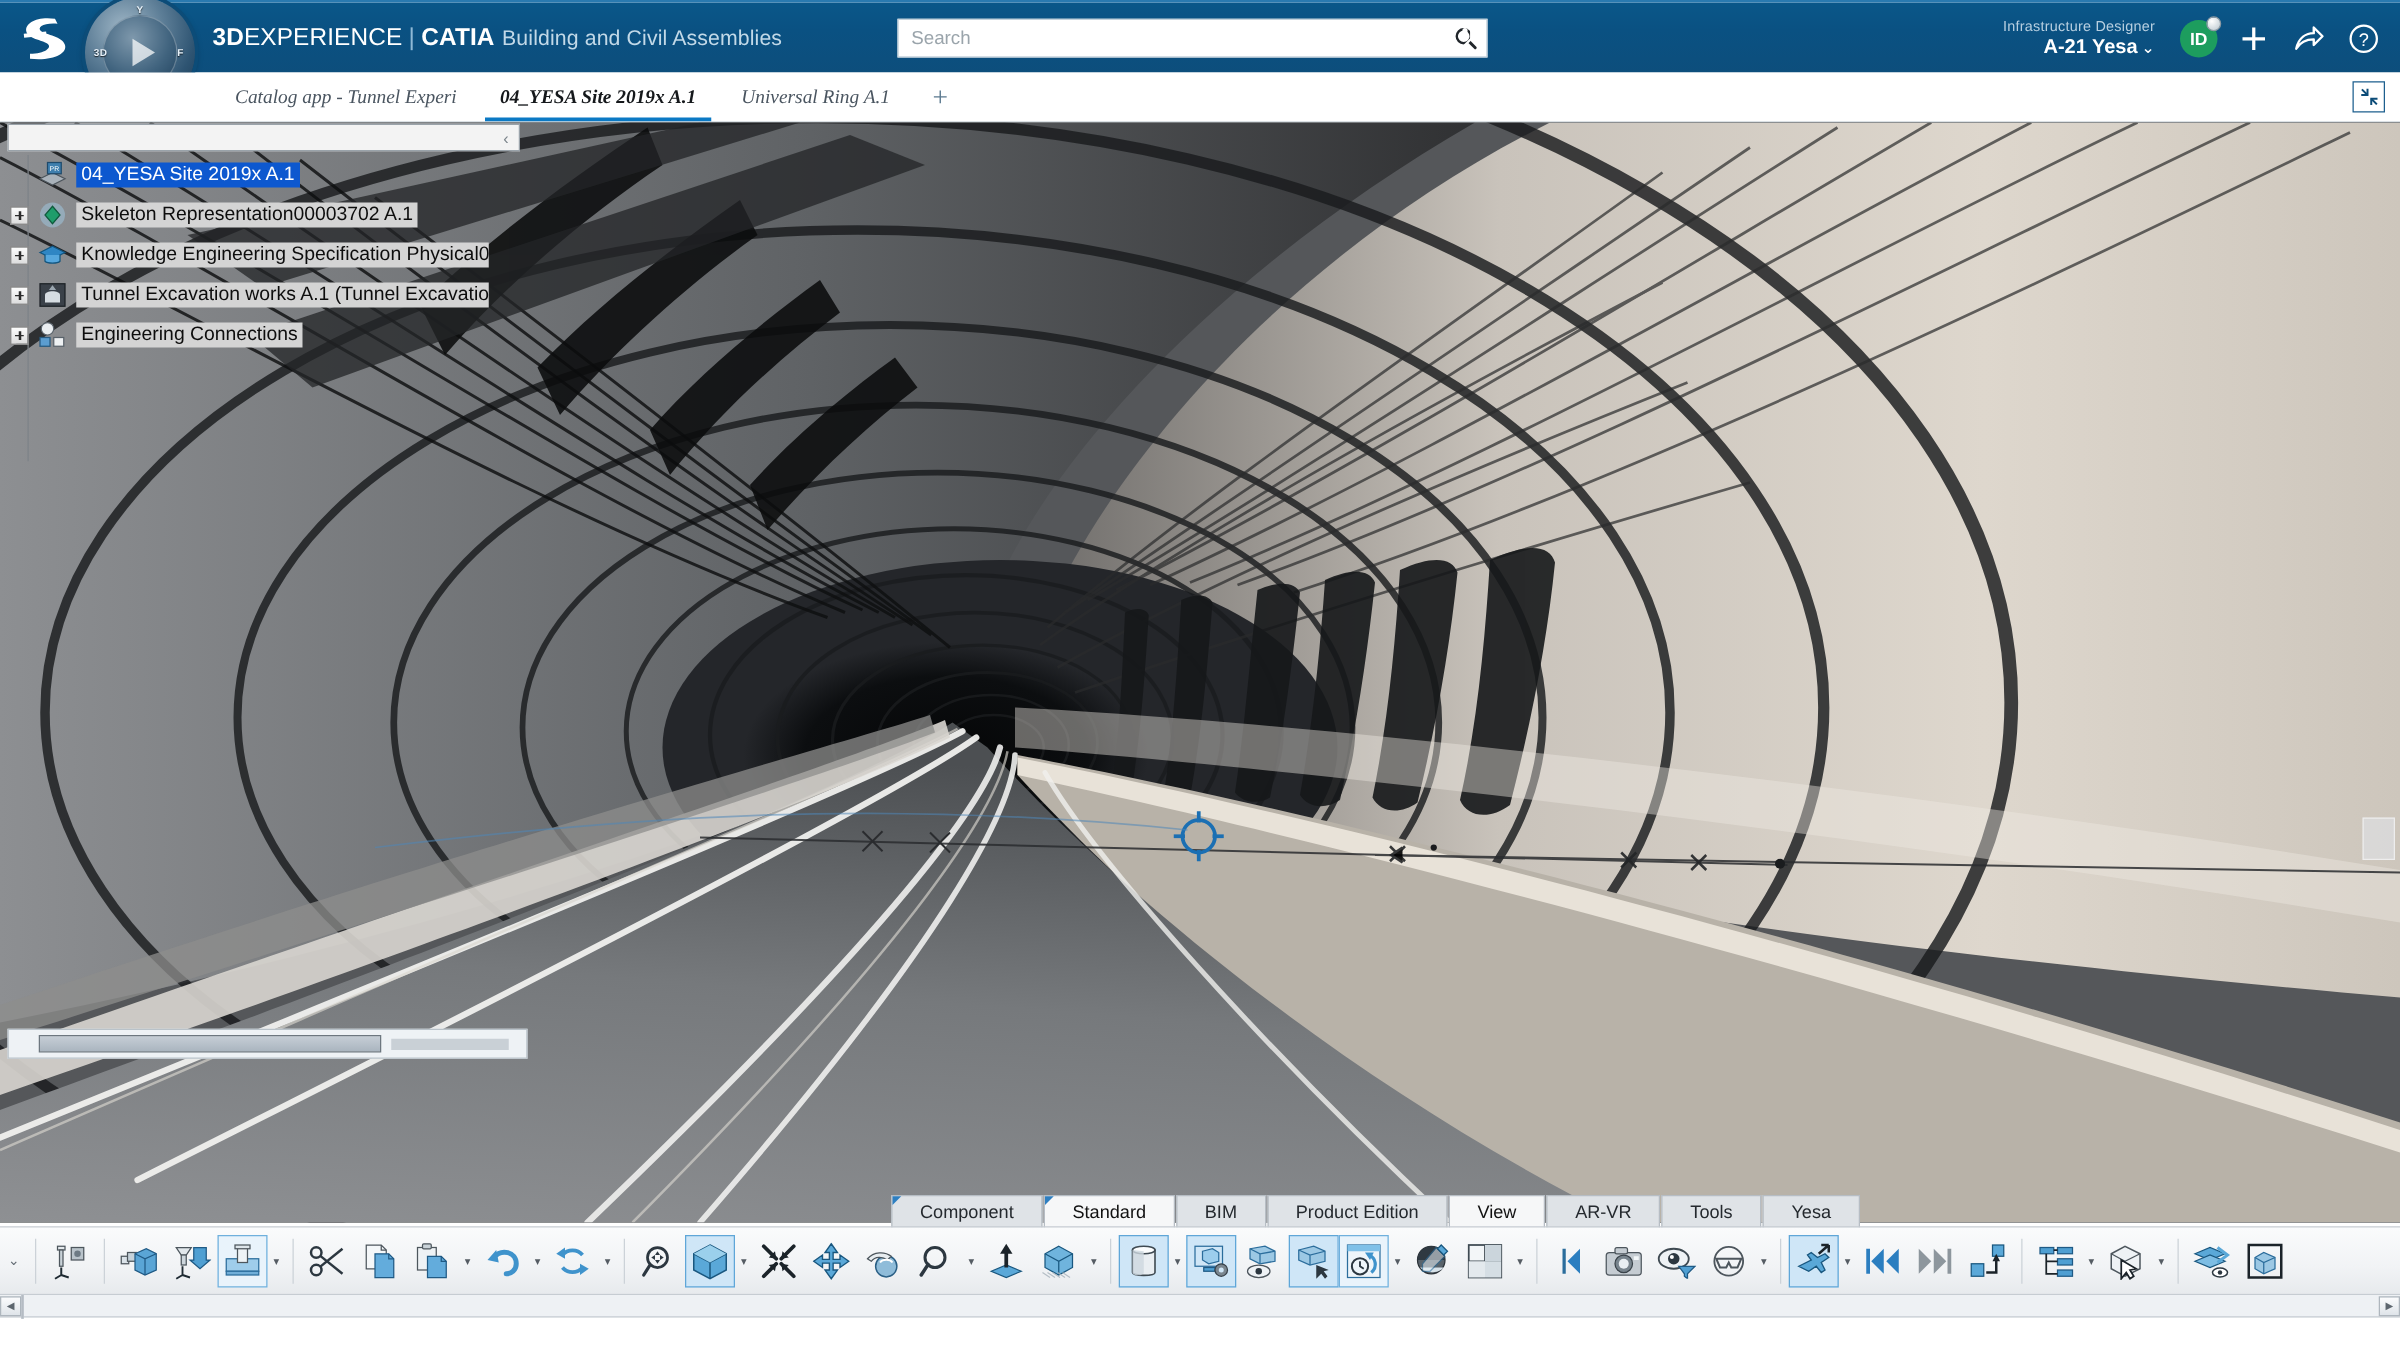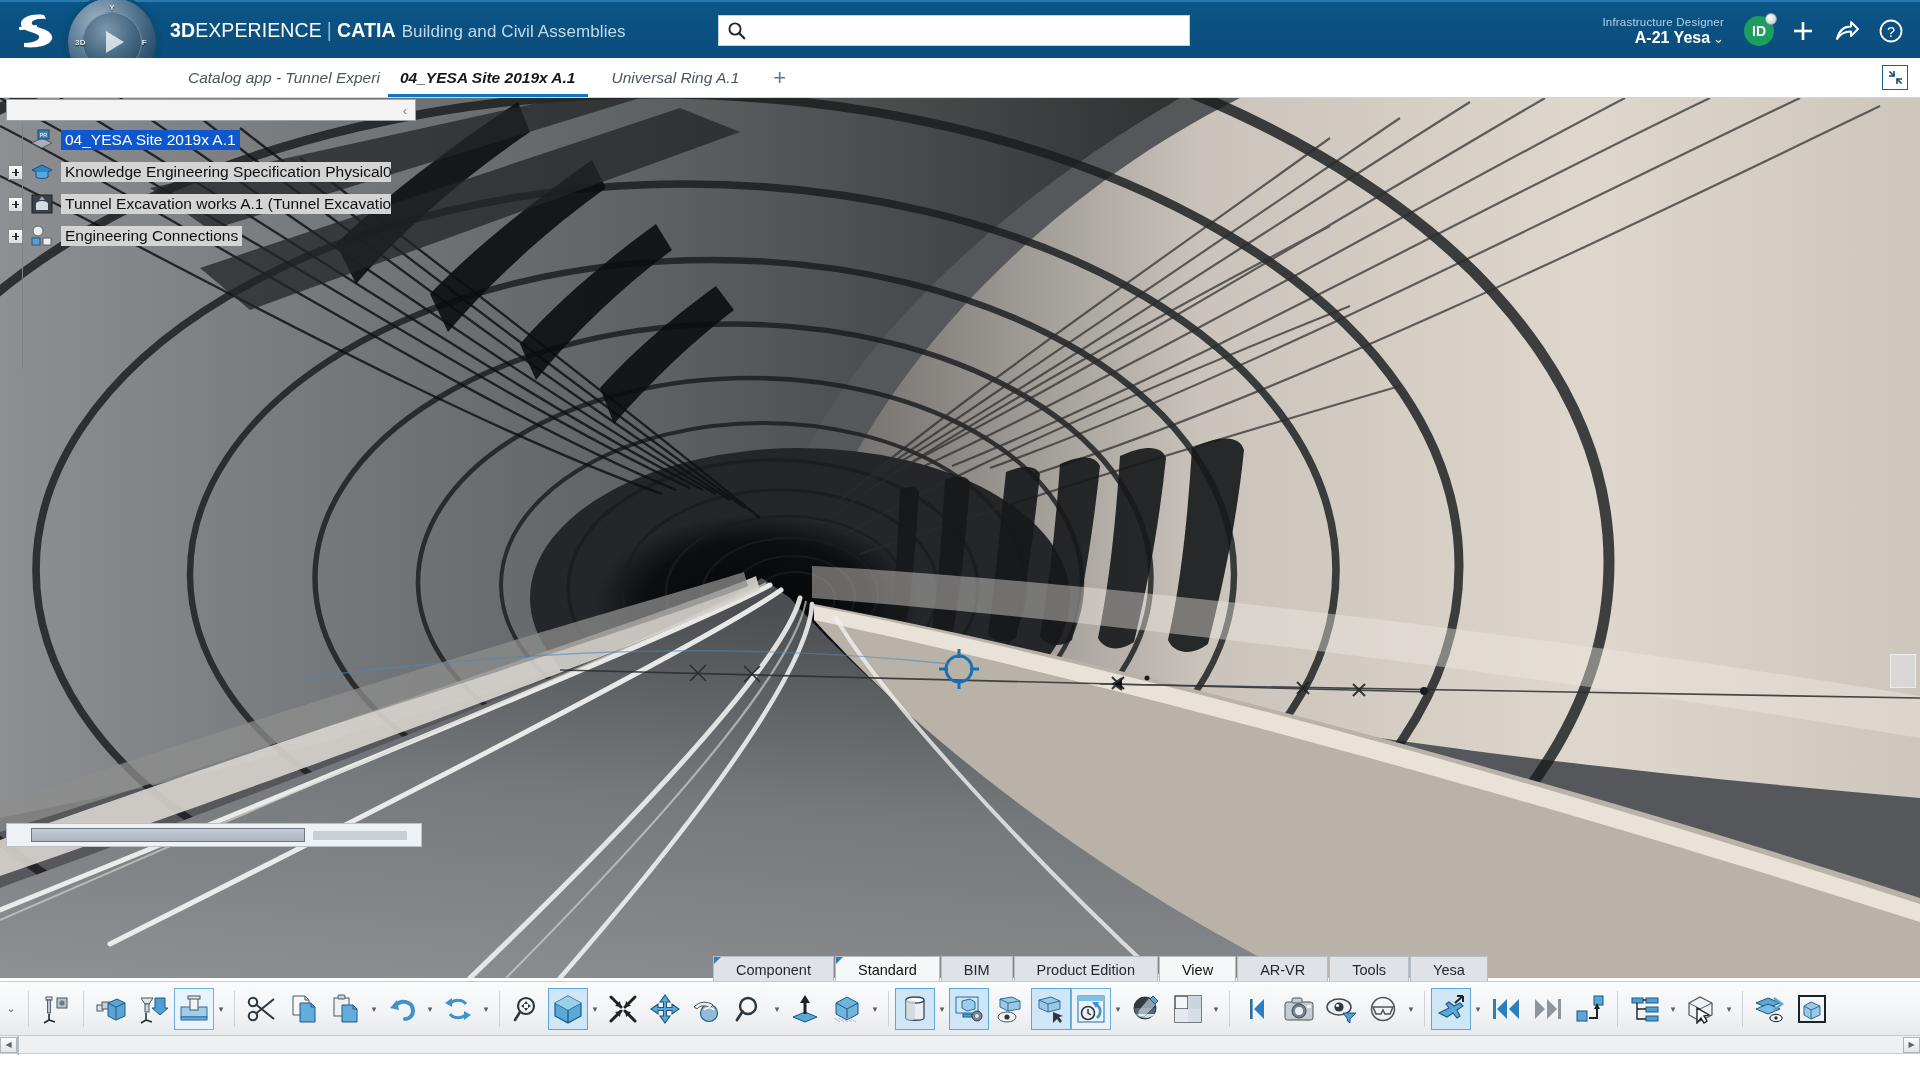--- a/index.html
+++ b/index.html
@@ -94,21 +94,21 @@
 
   
   .tabbar {
     position:absolute; left:0; top:58px; width:1920px; height:40px;
     background:#ffffff; border-bottom:1px solid #cfd7dd;
     display:flex; align-items:flex-end;
   }
   .tab {
     height:39px; display:flex; align-items:center; padding:0 18px;
     font-size:15.5px; font-style:italic; color:#4a5560; white-space:nowrap;
-    position:relative; font-family:Liberation Sans, sans-serif;
+    position:relative; font-family:Liberation Serif, serif;
   }
   .tab.first { margin-left:170px; max-width:212px; overflow:hidden; }
   .tab.active { color:#15181b; font-weight:bold; }
   .tab.active:after {
     content:""; position:absolute; left:6px; right:6px; bottom:0; height:3px; background:#0b79c4;
   }
   .tab.plus { color:#5c7a90; font-size:22px; font-style:normal; padding:0 16px; }
   .collapse-btn {
     position:absolute; right:12px; top:7px; width:26px; height:25px;
     border:1px solid #1d5f8e; display:flex; align-items:center; justify-content:center;
@@ -248,20 +248,21 @@
         <div class="compass-lbl cl-w">3D</div>
         <div class="compass-lbl cl-e">F</div>
       </div>
     </div>
 
     <div class="brand">
       <b>3D</b><span class="thin">EXPERIENCE</span><span class="sep">|</span><b>CATIA</b><span class="sub">Building and Civil Assemblies</span>
     </div>
 
     <div class="searchbox">
+      <input type="text" value="" placeholder="Search" style="">
       <span class="search-ico">
         <svg width="19" height="19" viewBox="0 0 19 19">
           <circle cx="8" cy="8" r="5.6" fill="none" stroke="#21262b" stroke-width="1.9"></circle>
           <line x1="12.3" y1="12.3" x2="17.2" y2="17.2" stroke="#21262b" stroke-width="2.3" stroke-linecap="round"></line>
         </svg>
       </span>
     </div>
 
     <div class="tag-ico">
       <svg width="32" height="30" viewBox="0 0 32 30">
@@ -482,20 +483,30 @@
         <span class="ticon">
           <svg width="26" height="24" viewBox="0 0 26 24">
             <path d="M3 15 L13 10 L23 15 L13 20 Z" fill="#a9b2ba" stroke="#4e565d" stroke-width="1"></path>
             <rect x="9" y="2" width="11" height="9" fill="#3f7fae" stroke="#1f4a6b" stroke-width="1"></rect>
             <text x="14.5" y="9" font-size="5.5" fill="#fff" text-anchor="middle" font-family="Liberation Sans, sans-serif">PR</text>
           </svg>
         </span>
         <span class="tlabel">04_YESA Site 2019x A.1</span>
       </div>
 
+      <div class="trow">
+        <span class="tplus"></span>
+        <span class="ticon">
+          <svg width="26" height="24" viewBox="0 0 26 24">
+            <circle cx="13" cy="12" r="10" fill="#9fc4dd" opacity="0.55"></circle>
+            <path d="M13 5 L19 12 L13 19 L7 12 Z" fill="#1f9d6b" stroke="#0f5a3c" stroke-width="1"></path>
+          </svg>
+        </span>
+        <span class="tlabel">Skeleton Representation00003702 A.1</span>
+      </div>
 
       <div class="trow">
         <span class="tplus"></span>
         <span class="ticon">
           <svg width="26" height="24" viewBox="0 0 26 24">
             <path d="M3 10 L13 5 L23 10 L13 15 Z" fill="#2f86c4" stroke="#13557f" stroke-width="1"></path>
             <path d="M7 12 L7 17 C9 19 17 19 19 17 L19 12" fill="#56a7dd" stroke="#13557f" stroke-width="1"></path>
           </svg>
         </span>
         <span class="tlabel">Knowledge Engineering Specification Physical000</span>

